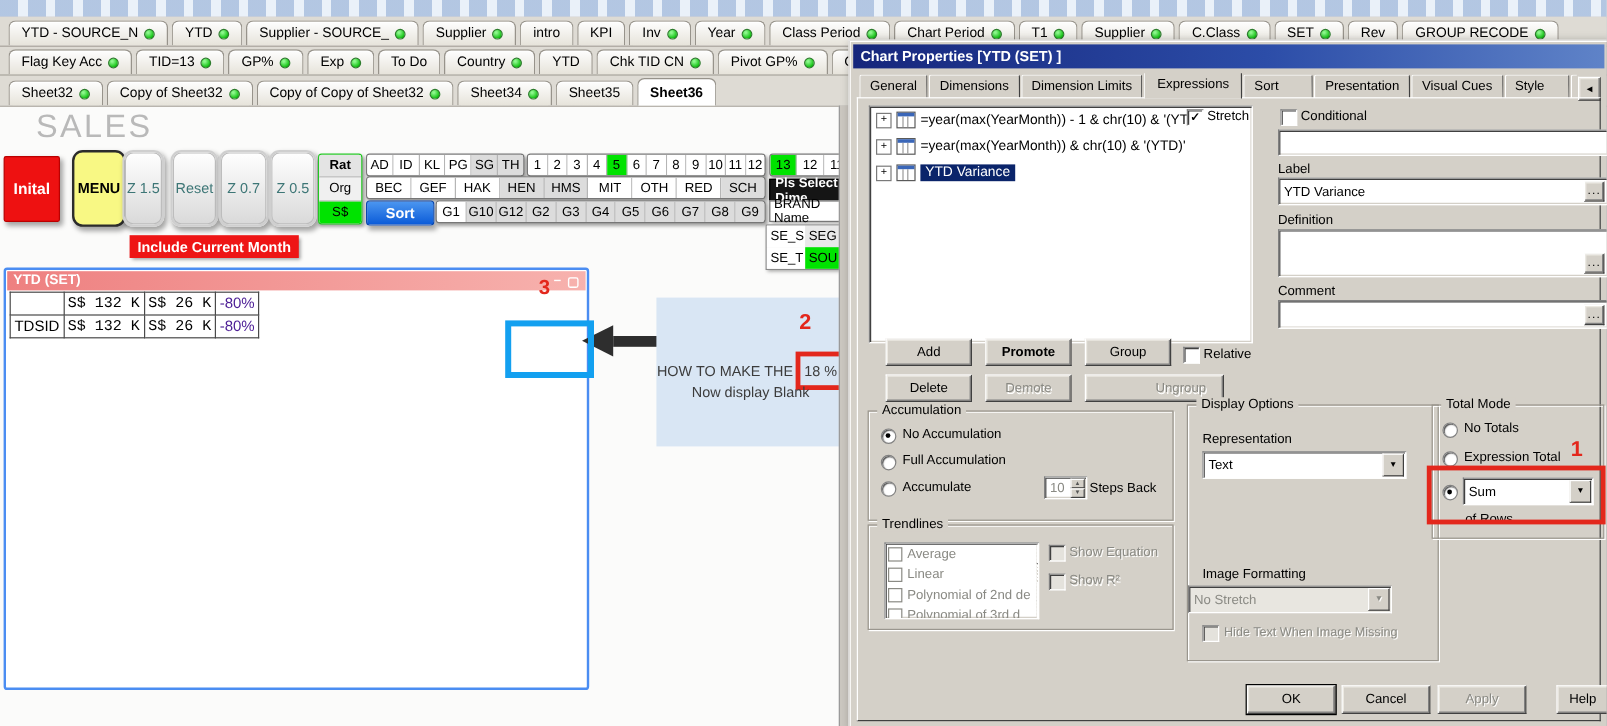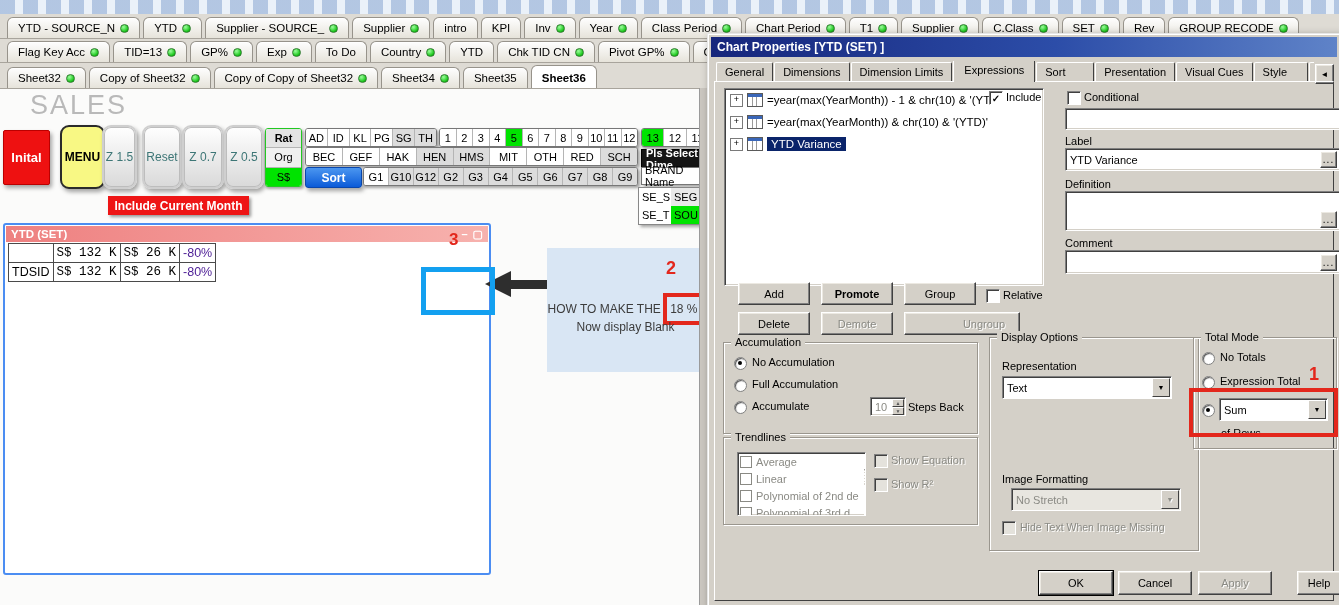--- a/index.html
+++ b/index.html
@@ -453,21 +453,21 @@
       <div class="expr-row">
         <span class="plusbox">+</span>
         <span class="expr-icon"></span>
         <span class="expr-label sel">YTD Variance</span>
       </div>
     </div>
 
     <span class="cb" style="left:281px;top:57px;">
         <span>✓</span>
       </span>
-    <span class="lbl" style="left:298px;top:57px;">Include</span>
+    <span class="lbl" style="left:298px;top:57px;">Stretch</span>
     <span class="cb" style="left:359px;top:57px;"></span>
     <span class="lbl" style="left:376px;top:57px;">Conditional</span>
     <div class="field sunken" style="left:357px;top:74px;width:270px;height:20px;"></div>
 
     <span class="lbl" style="left:357px;top:101px;">Label</span>
     <div class="field sunken" style="left:357px;top:114px;width:270px;height:21px;">YTD Variance</div>
     <div class="wbtn dots" style="left:612px;top:117px;">...</div>
 
     <span class="lbl" style="left:357px;top:144px;">Definition</span>
     <div class="field sunken" style="left:357px;top:157px;width:270px;height:38px;"></div>
@@ -537,21 +537,21 @@
     </div>
 
     <div class="group" style="left:281px;top:303px;width:196px;height:212px;padding-left:12px;">
       <span class="legend">Display Options</span>
       <span class="lbl" style="left:12px;top:22px;">Representation</span>
       <div class="combo" style="left:12px;top:38px;width:164px;height:21px;">
         <span>Text</span>
         <span class="combo-btn">▼</span>
       </div>
       <span class="lbl" style="left:12px;top:135px;">Image Formatting</span>
-      <div class="combo disabled" style="left:21px;top:150px;width:164px;height:21px;">
+      <div class="combo disabled" style="left:0;top:150px;width:164px;height:21px;">
         <span>No Stretch</span>
         <span class="combo-btn">
             <span class="gray">▼</span>
           </span>
       </div>
       <span class="cb disabled" style="left:12px;top:183px;"></span>
       <span class="lbl gray" style="left:30px;top:183px;font-size:10.5px;">Hide Text When Image Missing</span>
     </div>
 
     <div class="group" style="left:485px;top:303px;width:142px;height:110px;">

